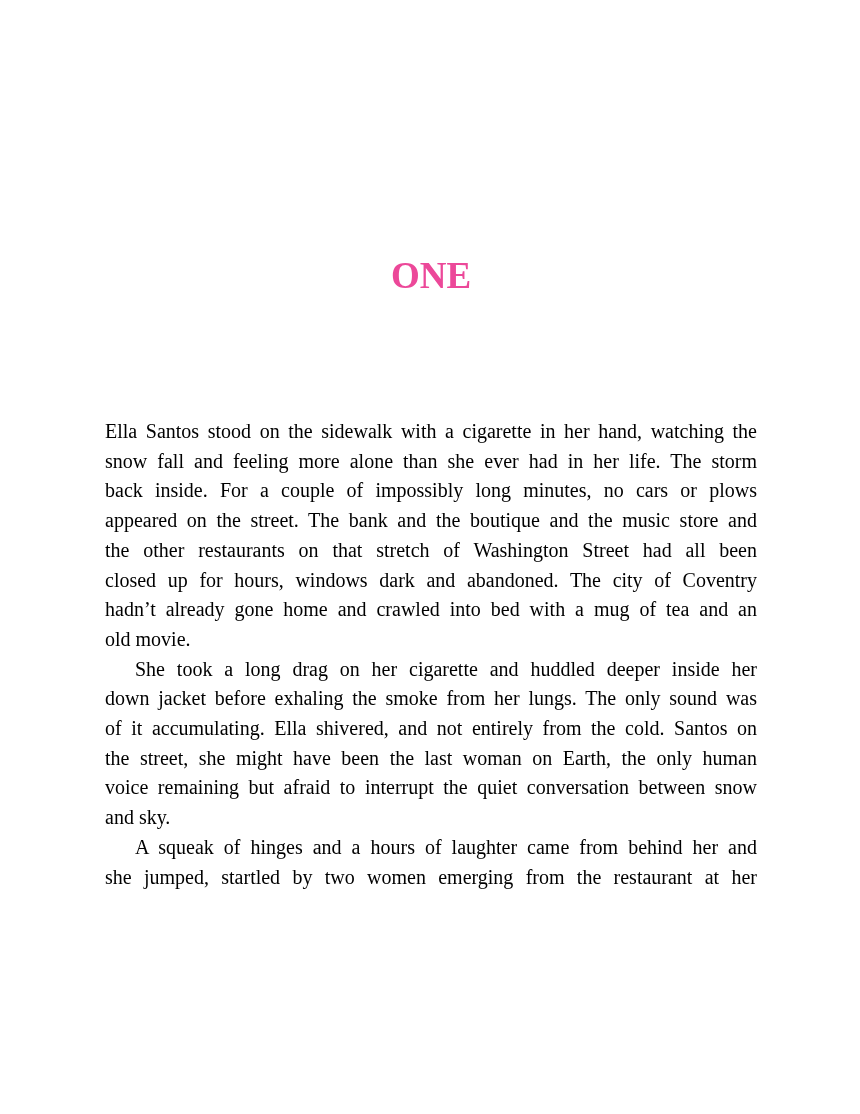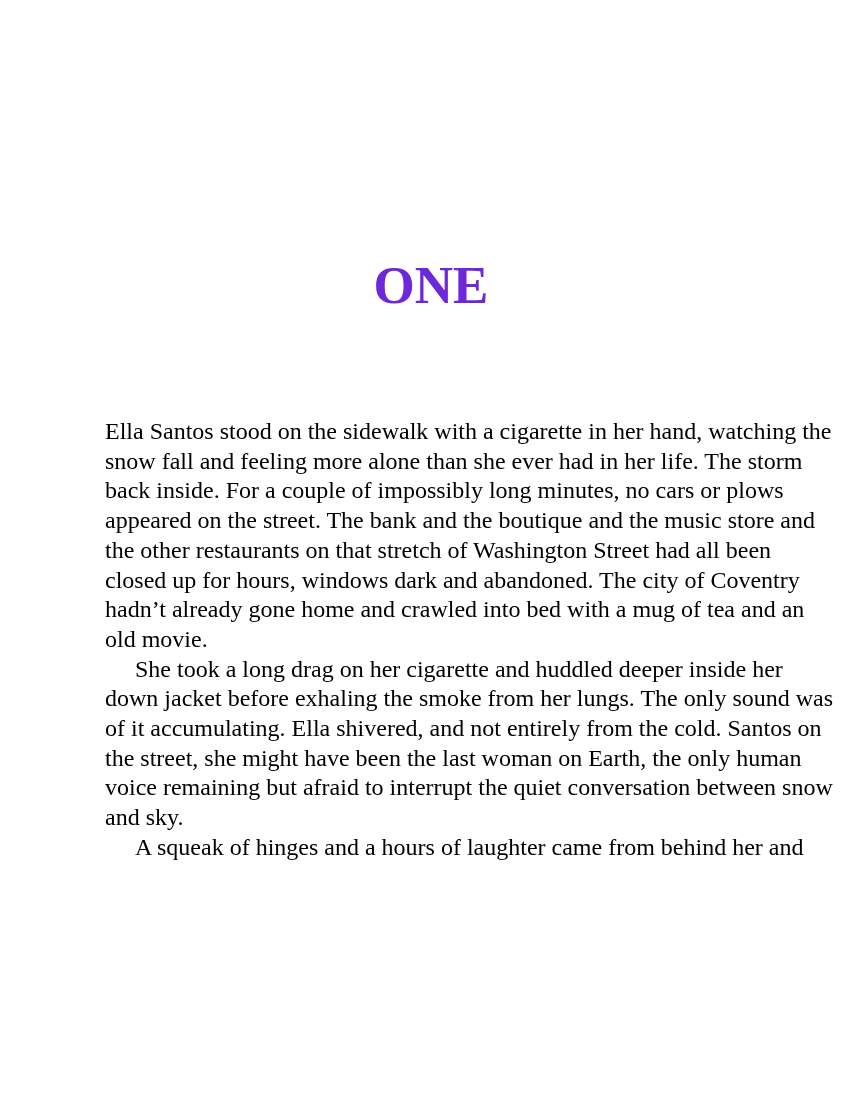--- a/index.html
+++ b/index.html
@@ -15,31 +15,31 @@
     position: absolute;
     inset: 0;
     background: #ffffff;
   }
   .chapter-heading {
     position: absolute;
     left: 105px;
     top: 254px;
     width: 652px;
     text-align: center;
-    font-size: 53px;
+    font-size: 37px;
     line-height: 1.2;
     font-weight: bold;
-    color: #6d28d9;
+    color: #ec4899;
   }
   .body-text {
     position: absolute;
     left: 105px;
     top: 417px;
     width: 652px;
-    font-size: 24px;
+    font-size: 20px;
     line-height: 29.7px;
     color: #000000;
   }
   .line {
     text-align: justify;
     text-align-last: justify;
     white-space: nowrap;
   }
   .line.indent { padding-left: 30px; }
   .line.last {
@@ -66,15 +66,16 @@
       <div class="paragraph">
         <div class="line indent">She took a long drag on her cigarette and huddled deeper inside her</div>
         <div class="line">down jacket before exhaling the smoke from her lungs. The only sound was</div>
         <div class="line">of it accumulating. Ella shivered, and not entirely from the cold. Santos on</div>
         <div class="line">the street, she might have been the last woman on Earth, the only human</div>
         <div class="line">voice remaining but afraid to interrupt the quiet conversation between snow</div>
         <div class="line last">and sky.</div>
       </div>
       <div class="paragraph">
         <div class="line indent">A squeak of hinges and a hours of laughter came from behind her and</div>
+        <div class="line">she jumped, startled by two women emerging from the restaurant at her</div>
       </div>
     </div>
 </div>
 
 </body></html>

